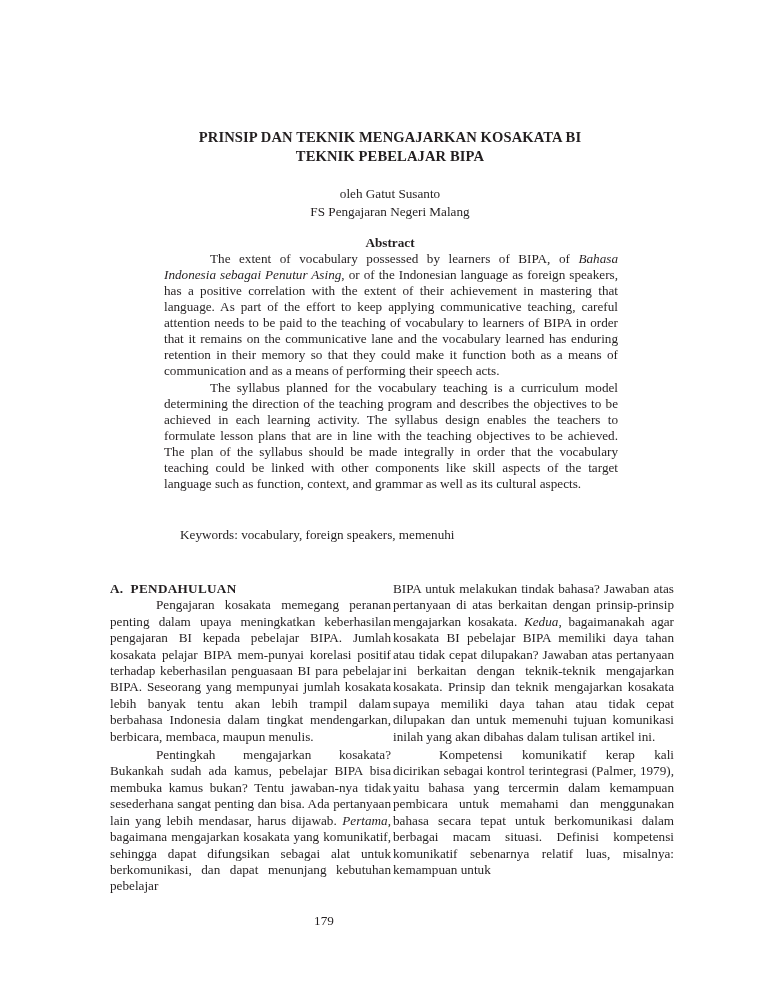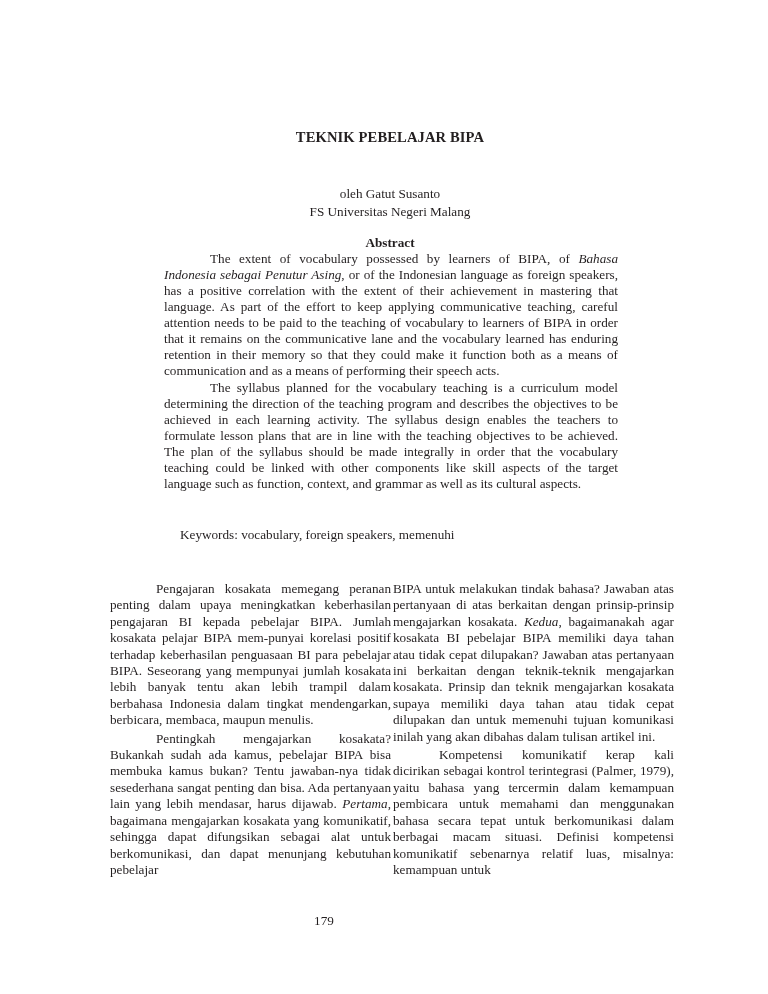--- a/index.html
+++ b/index.html
@@ -104,38 +104,40 @@
       text-align: center;
       font-size: 13.2px;
       line-height: 16px;
     }
     em { font-style: italic; }
   </style>
 </head>
 <body>
 
 <div class="title">
+  <div>PRINSIP DAN TEKNIK MENGAJARKAN KOSAKATA BI</div>
   <div>TEKNIK PEBELAJAR BIPA</div>
 </div>
 
 <div class="author">
   <div>oleh Gatut Susanto</div>
-  <div>FS Universitas Negeri Malang</div>
+  <div>FS Pengajaran Negeri Malang</div>
 </div>
 
 <div class="abstract-heading">Abstract</div>
 
 <div class="abstract">
   <p><span>The extent of vocabulary possessed by learners of BIPA, of </span><em>Bahasa Indonesia sebagai Penutur Asing</em><span>, or of the Indonesian language as foreign speakers, has a positive correlation with the extent of their achievement in mastering that language. As part of the effort to keep applying communicative teaching, careful attention needs to be paid to the teaching of vocabulary to learners of BIPA in order that it remains on the communicative lane and the vocabulary learned has enduring retention in their memory so that they could make it function both as a means of communication and as a means of performing their speech acts.</span></p>
   <p>The syllabus planned for the vocabulary teaching is a curriculum model determining the direction of the teaching program and describes the objectives to be achieved in each learning activity. The syllabus design enables the teachers to formulate lesson plans that are in line with the teaching objectives to be achieved. The plan of the syllabus should be made integrally in order that the vocabulary teaching could be linked with other components like skill aspects of the target language such as function, context, and grammar as well as its cultural aspects.</p>
 </div>
 
 <div class="keywords">Keywords: vocabulary, foreign speakers, memenuhi</div>
 
 <div class="col col-left">
+  <div class="section-heading">A.&nbsp;&nbsp;PENDAHULUAN</div>
   <p class="indent">Pengajaran kosakata memegang peranan penting dalam upaya meningkatkan keberhasilan pengajaran BI kepada pebelajar BIPA. Jumlah kosakata pelajar BIPA mem-punyai korelasi positif terhadap keberhasilan penguasaan BI para pebelajar BIPA. Seseorang yang mempunyai jumlah kosakata lebih banyak tentu akan lebih trampil dalam berbahasa Indonesia dalam tingkat mendengarkan, berbicara, membaca, maupun menulis.</p>
   <p class="indent"><span id="p2a">Pentingkah mengajarkan kosakata? Bukankah sudah ada kamus, pebelajar BIPA bisa membuka kamus bukan? Tentu jawaban-nya tidak sesederhana sangat penting dan bisa. Ada pertanyaan lain yang lebih mendasar, harus dijawab. <em>Pertama</em>, bagaimana mengajarkan kosakata yang komunikatif, sehingga dapat difungsikan sebagai alat untuk berkomunikasi, dan dapat menunjang kebutuhan pebelajar</span></p>
 </div>
 
 <div class="col col-right">
   <p><span id="p2b">BIPA untuk melakukan tindak bahasa? Jawaban atas pertanyaan di atas berkaitan dengan prinsip-prinsip mengajarkan kosakata. <em>Kedua</em>, bagaimanakah agar kosakata BI pebelajar BIPA memiliki daya tahan atau tidak cepat dilupakan? Jawaban atas pertanyaan ini berkaitan dengan teknik-teknik mengajarkan kosakata. Prinsip dan teknik mengajarkan kosakata supaya memiliki daya tahan atau tidak cepat dilupakan dan untuk memenuhi tujuan komunikasi inilah yang akan dibahas dalam tulisan artikel ini.</span></p>
   <p class="indent">Kompetensi komunikatif kerap kali dicirikan sebagai kontrol terintegrasi (Palmer, 1979), yaitu bahasa yang tercermin dalam kemampuan pembicara untuk memahami dan menggunakan bahasa secara tepat untuk berkomunikasi dalam berbagai macam situasi. Definisi kompetensi komunikatif sebenarnya relatif luas, misalnya: kemampuan untuk</p>
 </div>
 
 <div class="page-number">179</div>

